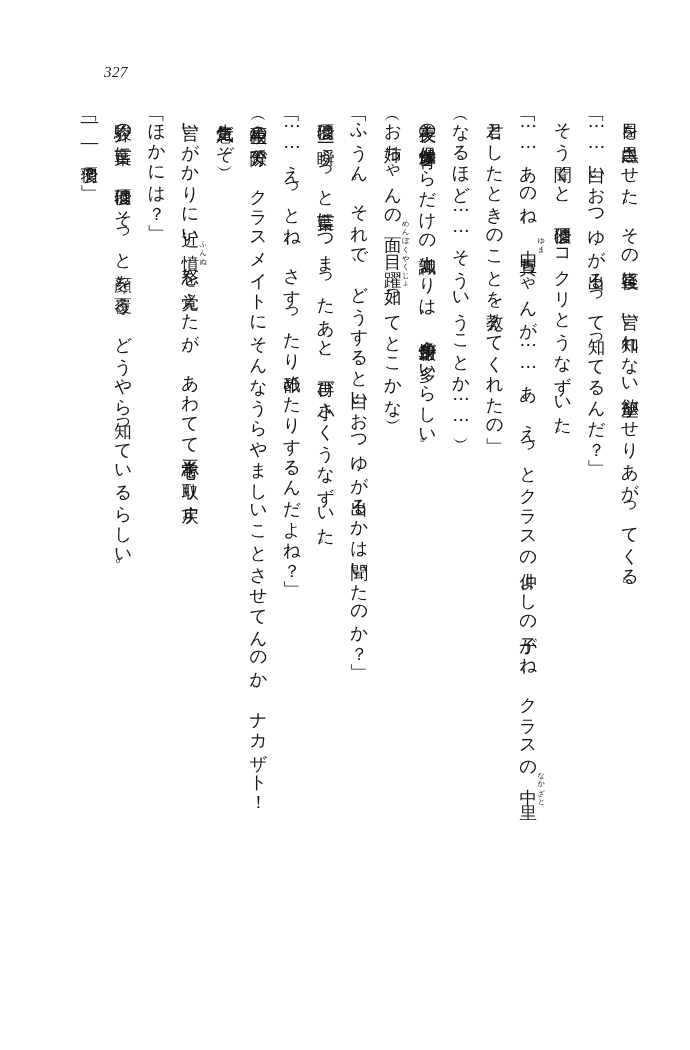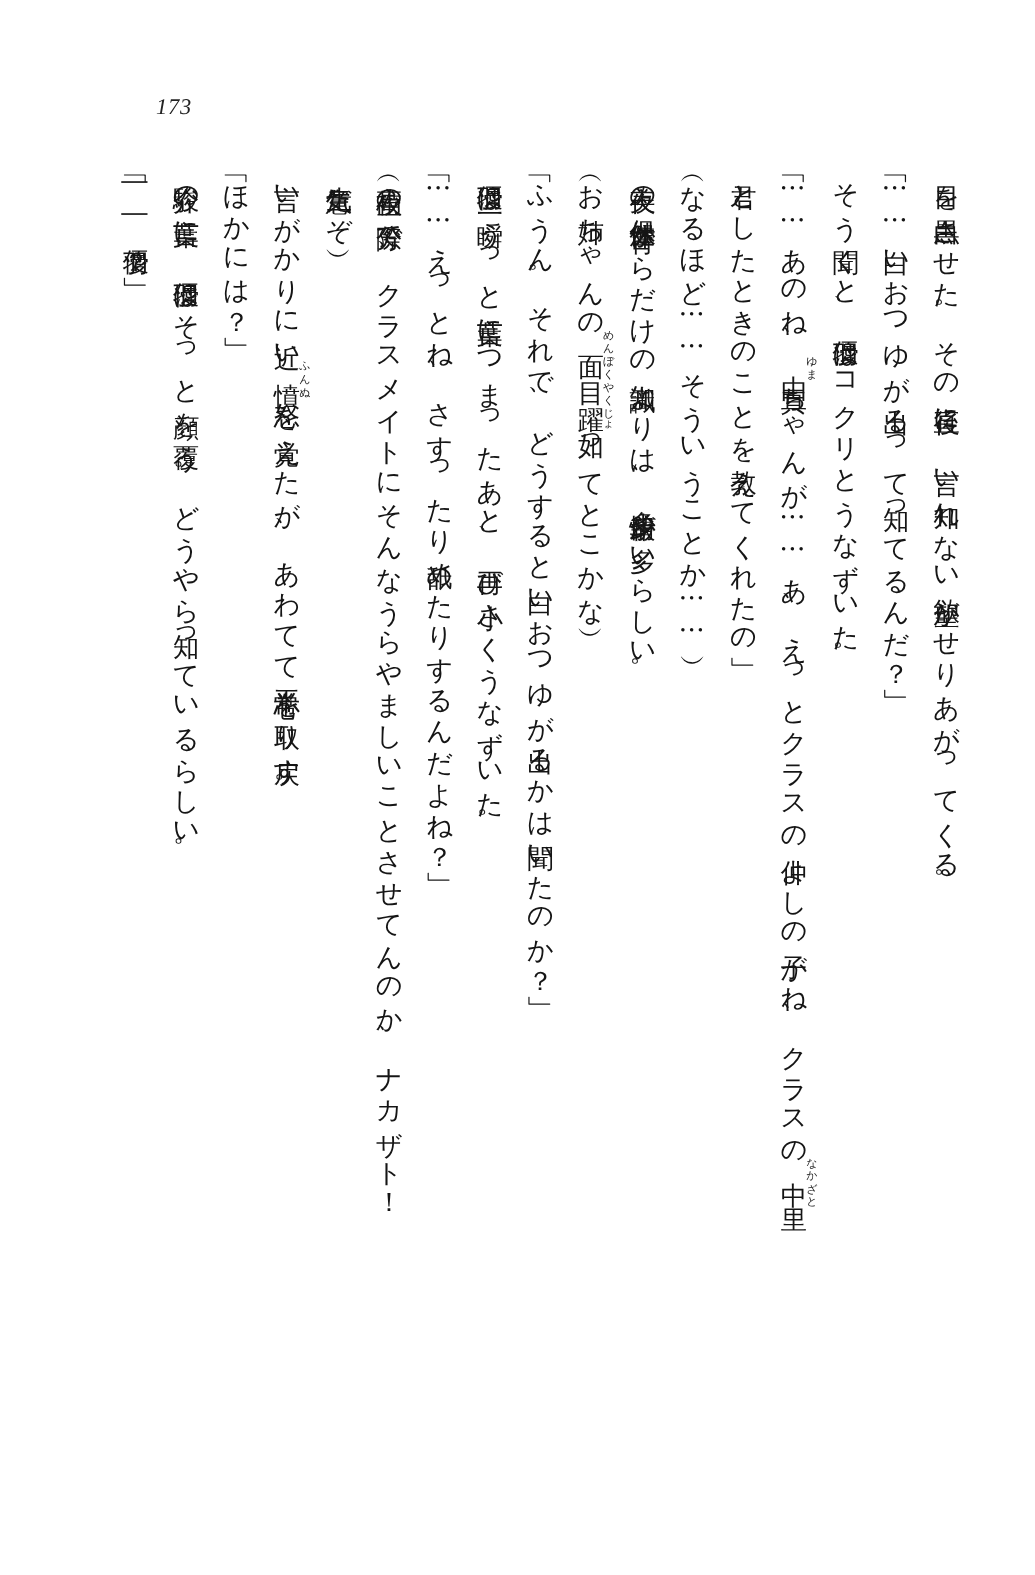--- a/index.html
+++ b/index.html
@@ -58,21 +58,21 @@
     letter-spacing: 0.04em;
     line-height: 1;
     color: #222;
   }
 </style>
 </head>
 <body>
 
 <div class="page">
 
-  <div class="page-number">173</div>
+  <div class="page-number">327</div>
 
   <div class="text-block">
     <span class="line">目を白黒させた。その直後に、言い知れない欲望がせりあがってくる。</span>
     <span class="line">「……白いおつゆが出るって知ってるんだ？」</span>
     <span class="line">そう聞くと、優羽はコクリとうなずいた。</span>
     <span class="line">「……あのね、<ruby>由真<rt>ゆま</rt></ruby>ちゃんが……あ、えっとクラスの仲よしの子がね、クラスの<ruby>中里<rt>なかざと</rt></ruby></span>
     <span class="line">君としたときのことを教えてくれたの」</span>
     <span class="line">（なるほど……そういうことか……）</span>
     <span class="line">美夜の保健体育からだけの知識よりは、多少情報が多いらしい。</span>
     <span class="line">（お姉ちゃんの<ruby>面目躍如<rt>めんぼくやくじょ</rt></ruby>ってとこかな）</span>

